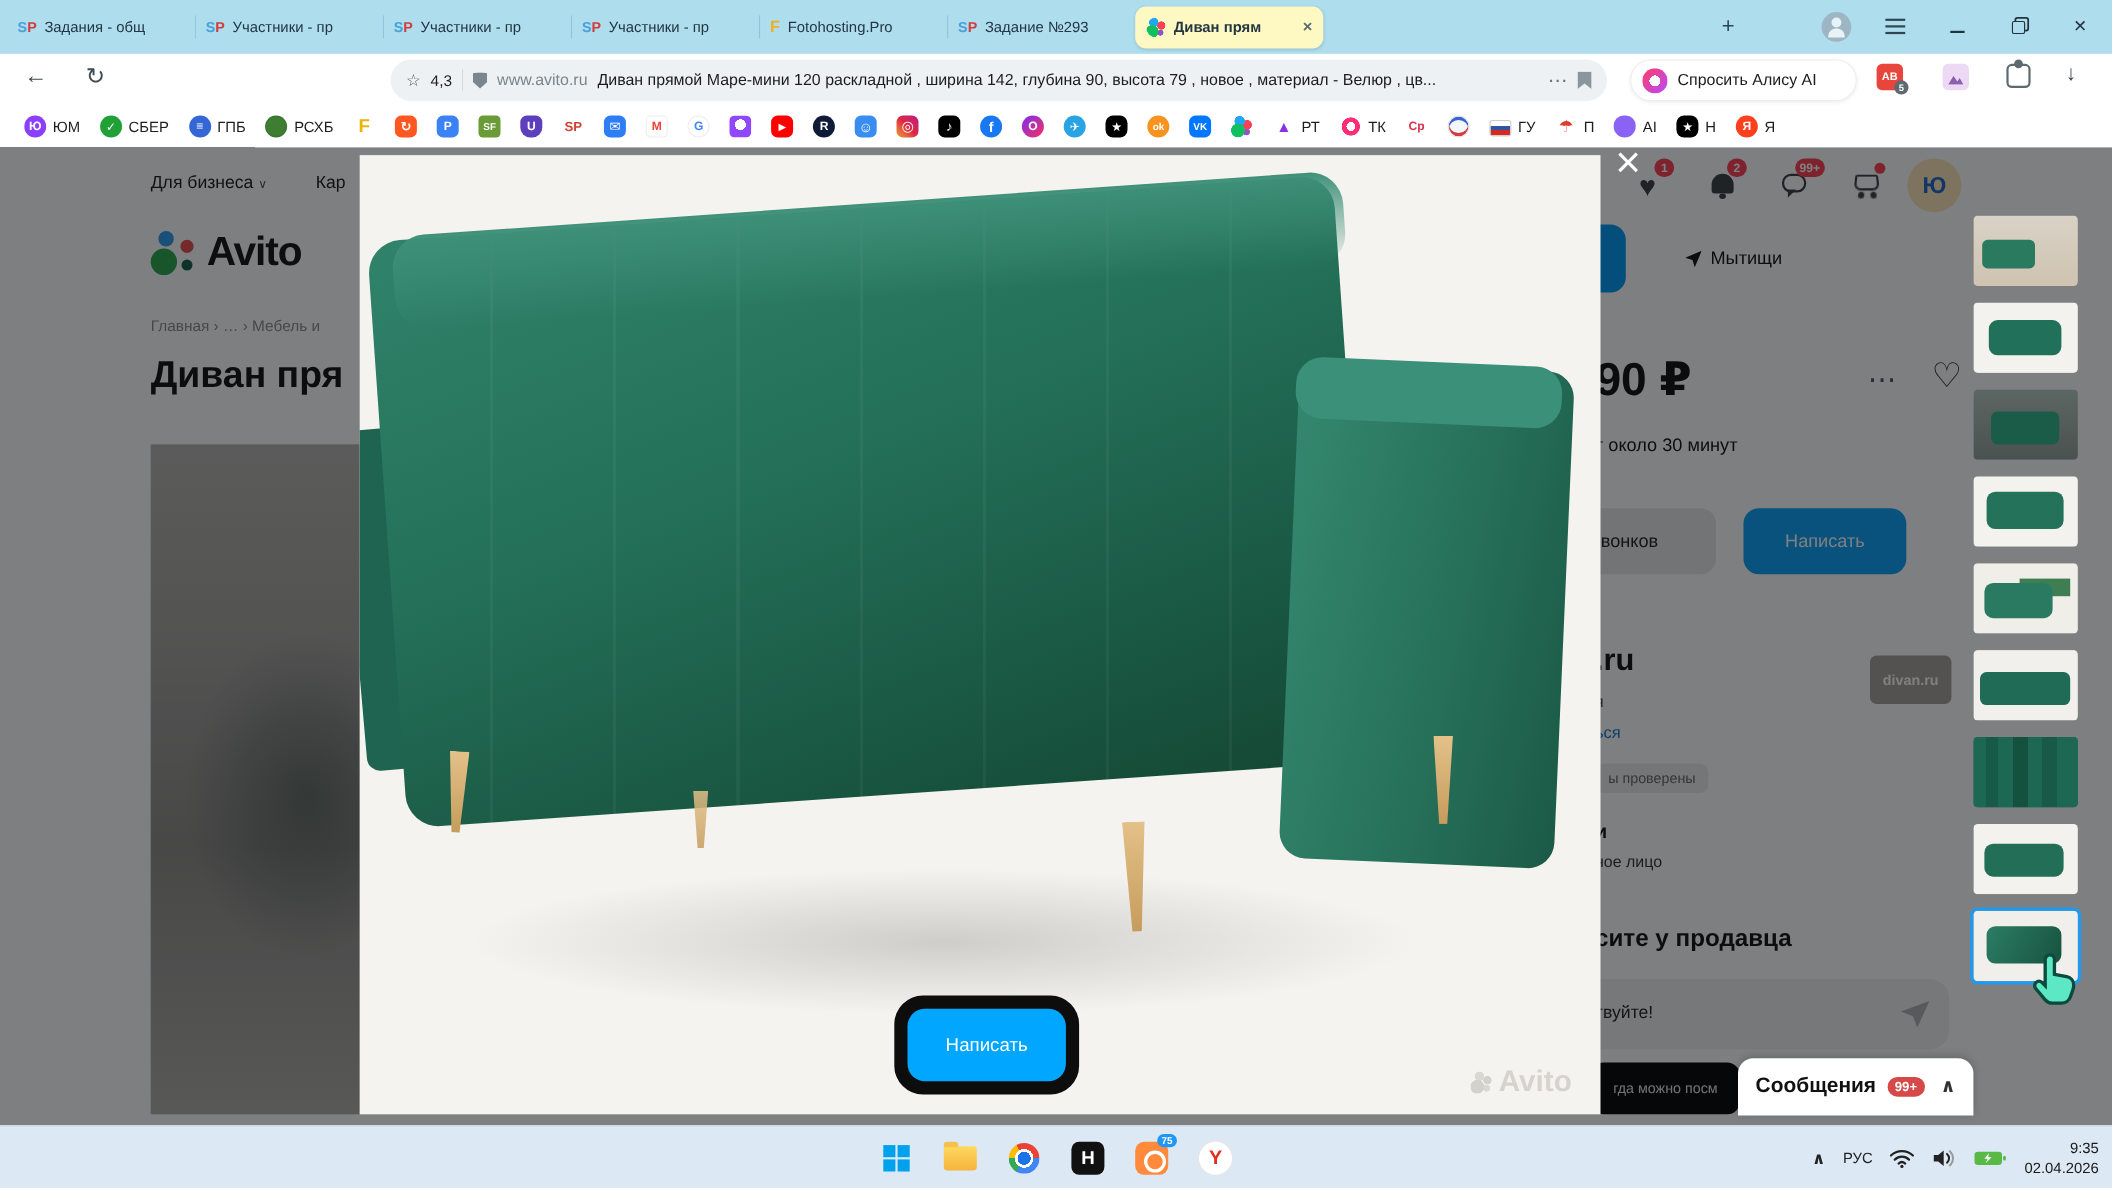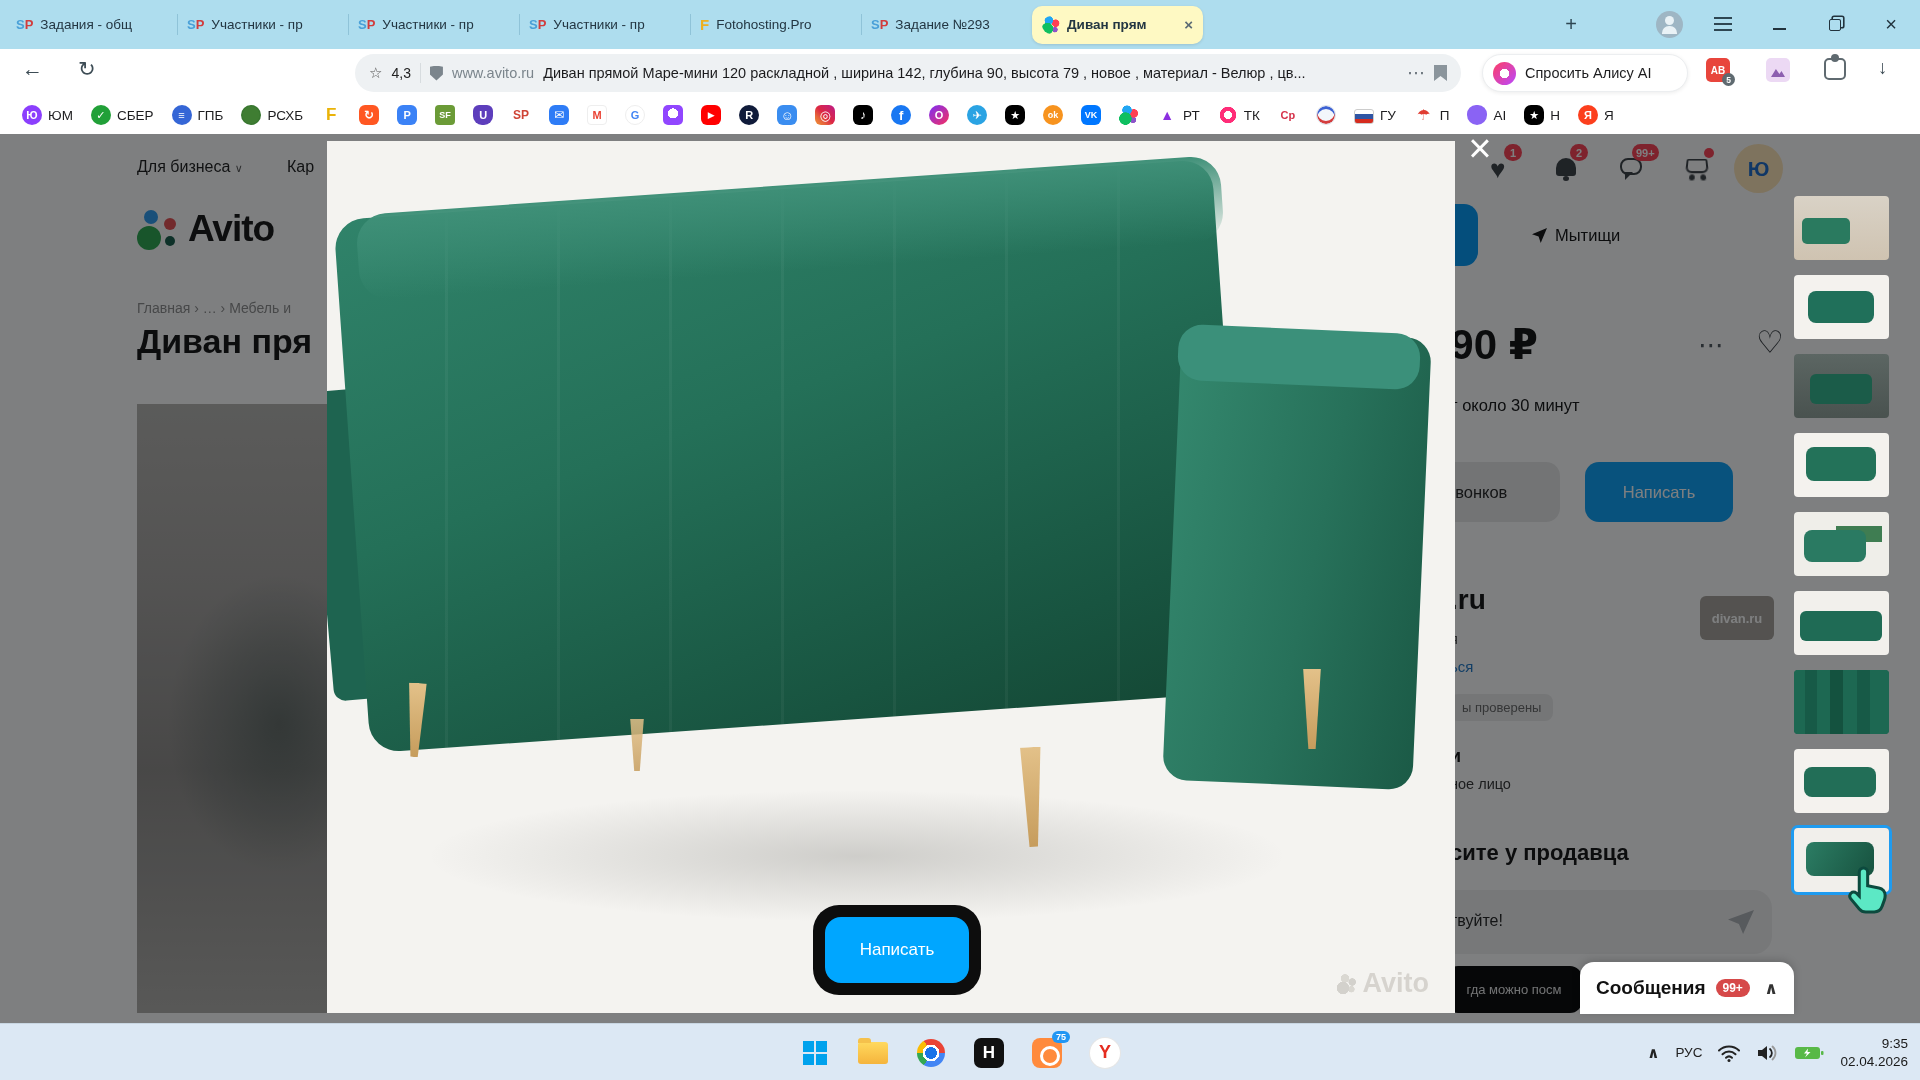--- a/index.html
+++ b/index.html
@@ -77,21 +77,21 @@
   .bell::after{content:"";position:absolute;left:7px;bottom:-5px;width:6px;height:5px;border-radius:50%;background:#3a3f44;}
   .bubble{left:1620px;top:24px;width:22px;height:17px;border:2.4px solid #3a3f44;border-radius:8px;}
   .bubble::after{content:"";position:absolute;left:3px;bottom:-7px;width:8px;height:8px;background:#3a3f44;clip-path:polygon(0 0,100% 0,0 100%);}
   .cart{left:1686px;top:24px;width:22px;height:15px;border:2.4px solid #3a3f44;border-radius:2px 2px 6px 6px;transform:perspective(30px) rotateX(18deg);}
   .cart::after{content:"";position:absolute;left:2px;bottom:-8px;width:5px;height:5px;border-radius:50%;background:#3a3f44;box-shadow:10px 0 0 #3a3f44;}
   .badge{position:absolute;background:#ff4053;color:#fff;font-size:11px;font-weight:700;border-radius:9px;min-width:18px;height:17px;display:flex;align-items:center;justify-content:center;padding:0 4px;top:10px;}
   .bdg1{left:1504px;} .bdg2{left:1570px;} .bdg3{left:1632px;} .bdgdot{left:1704px;min-width:10px;width:10px;height:10px;top:14px;padding:0;}
   .uavatar{position:absolute;left:1734px;top:10px;width:49px;height:49px;border-radius:50%;background:#ffe6b8;color:#1a69c9;font-size:21px;font-weight:800;display:flex;align-items:center;justify-content:center;}
   .loc{position:absolute;left:1532px;top:92px;display:flex;align-items:center;gap:8px;font-size:16.5px;color:#111;}
   .loc-ptr{width:15px;height:15px;background:#111;clip-path:polygon(0 42%,100% 0,58% 100%,44% 56%);}
-  .crumbs{position:absolute;left:137px;top:166px;width:190px;overflow:hidden;white-space:nowrap;font-size:14px;color:#8c8c8c;}
+  .crumbs{position:absolute;left:137px;top:154px;width:190px;overflow:hidden;white-space:nowrap;font-size:14px;color:#8c8c8c;}
   .h1{position:absolute;left:137px;top:188px;width:190px;overflow:hidden;white-space:nowrap;font-size:34px;font-weight:800;color:#111;}
   .limg{position:absolute;left:137px;top:270px;width:190px;height:609px;background:linear-gradient(#b6b4b0 0%,#a6a3a0 30%,#8f8c89 60%,#b0aeaa 100%);}
   .limg::after{content:"";position:absolute;left:30px;top:170px;width:160px;height:300px;background:radial-gradient(ellipse at 70% 50%,rgba(40,60,55,.45),transparent 70%);}
   .price{position:absolute;left:1427px;top:186px;font-size:42px;font-weight:800;color:#0f0f0f;}
   .pr-kebab{position:absolute;left:1698px;top:196px;font-size:26px;color:#4e565c;letter-spacing:2px;}
   .pr-heart{position:absolute;left:1756px;top:190px;font-size:31px;color:#33383c;}
   .delivery{position:absolute;left:1450px;top:262px;font-size:16.5px;color:#111;}
   .btn-call{position:absolute;left:1395px;top:328px;width:165px;height:60px;background:#e9e9e9;border-radius:14px;display:flex;align-items:center;justify-content:center;font-size:16.5px;color:#222;}
   .btn-write-page{position:absolute;left:1585px;top:328px;width:148px;height:60px;background:#0aa1f8;border-radius:14px;display:flex;align-items:center;justify-content:center;font-size:16.5px;color:#fff;}
   .seller-ru{position:absolute;left:1450px;top:450px;font-size:28px;font-weight:800;color:#111;}

